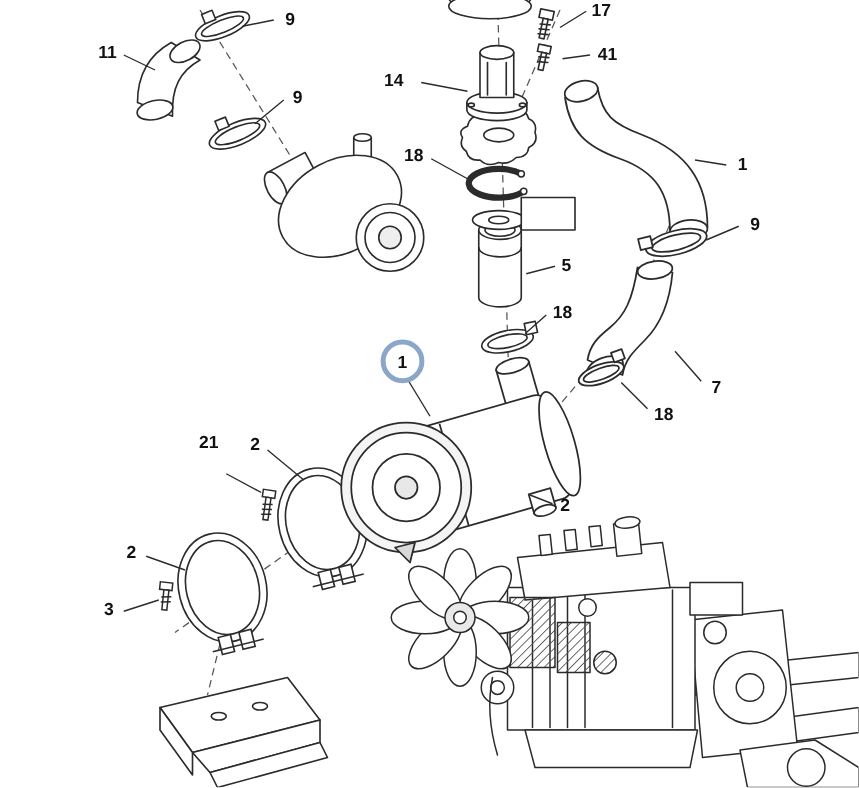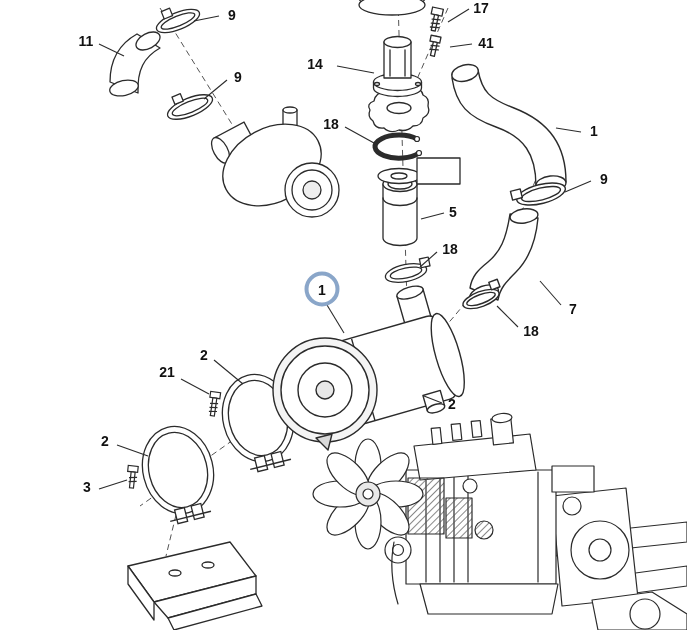--- a/index.html
+++ b/index.html
@@ -282,17 +282,17 @@
 <span class="callout" style="left:331px;top:124px">18</span>
 <span class="callout" style="left:594px;top:131px">1</span>
 <span class="callout" style="left:604px;top:179px">9</span>
 <span class="callout" style="left:453px;top:212px">5</span>
 <span class="callout" style="left:450px;top:249px">18</span>
 <span class="callout" style="left:573px;top:309px">7</span>
 <span class="callout" style="left:531px;top:331px">18</span>
 <span class="callout selected" style="left: 322px; top: 289px; border-color: rgb(138, 166, 201);">1</span>
 <span class="callout" style="left:452px;top:404px">2</span>
 <span class="callout" style="left:204px;top:355px">2</span>
-<span class="callout" style="left:167px;top:372px">21</span>
+<span class="callout" style="left:167px;top:353px">21</span>
 <span class="callout" style="left:105px;top:441px">2</span>
 <span class="callout" style="left:87px;top:487px">3</span>
 
 </div>
 
 </body></html>

